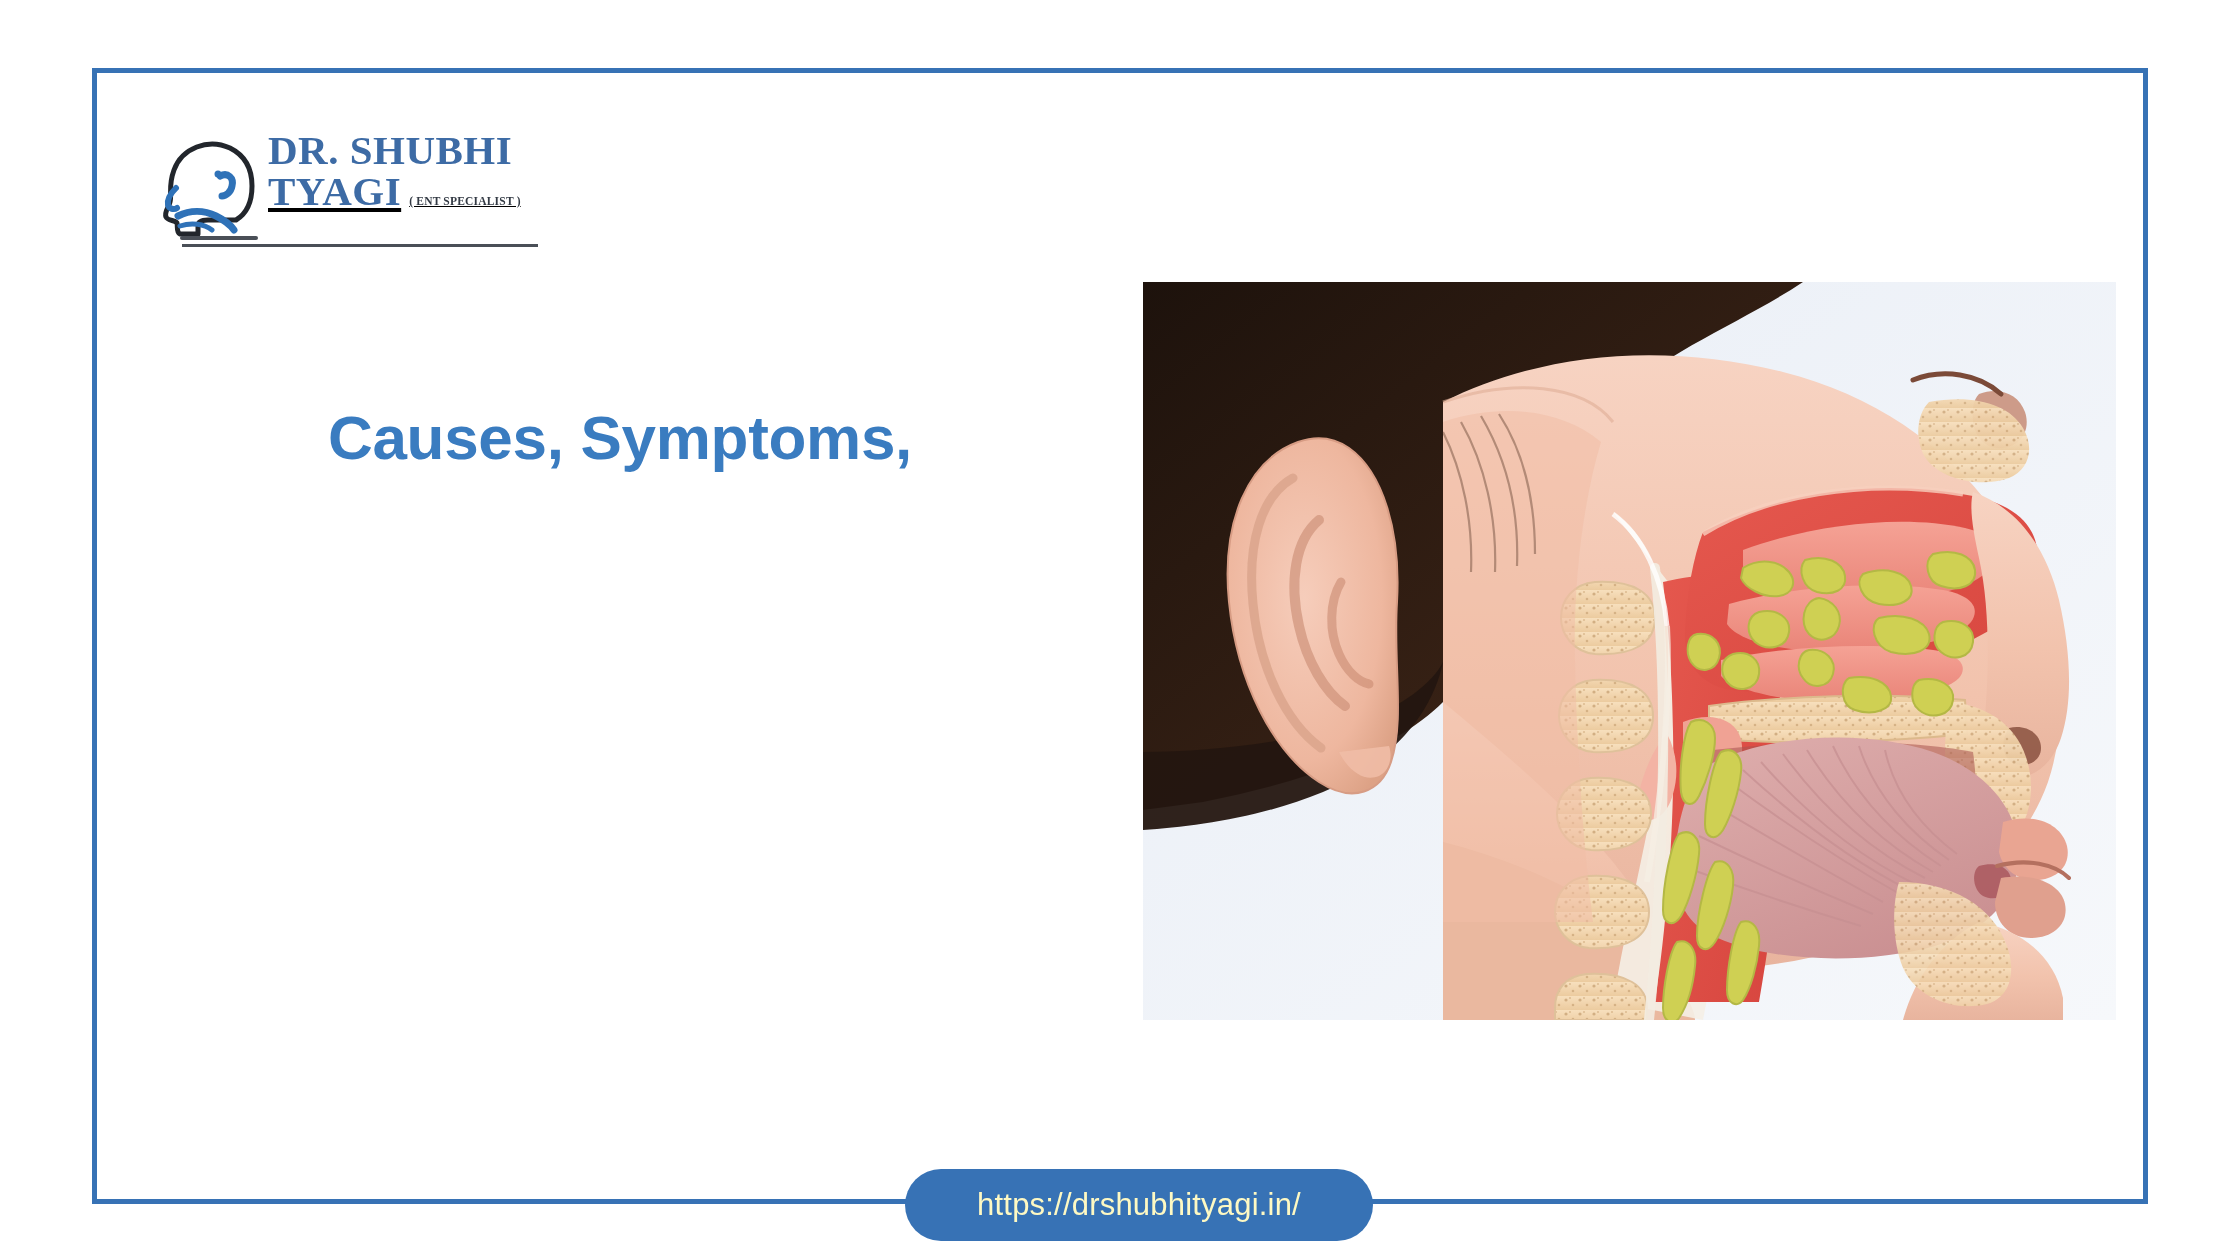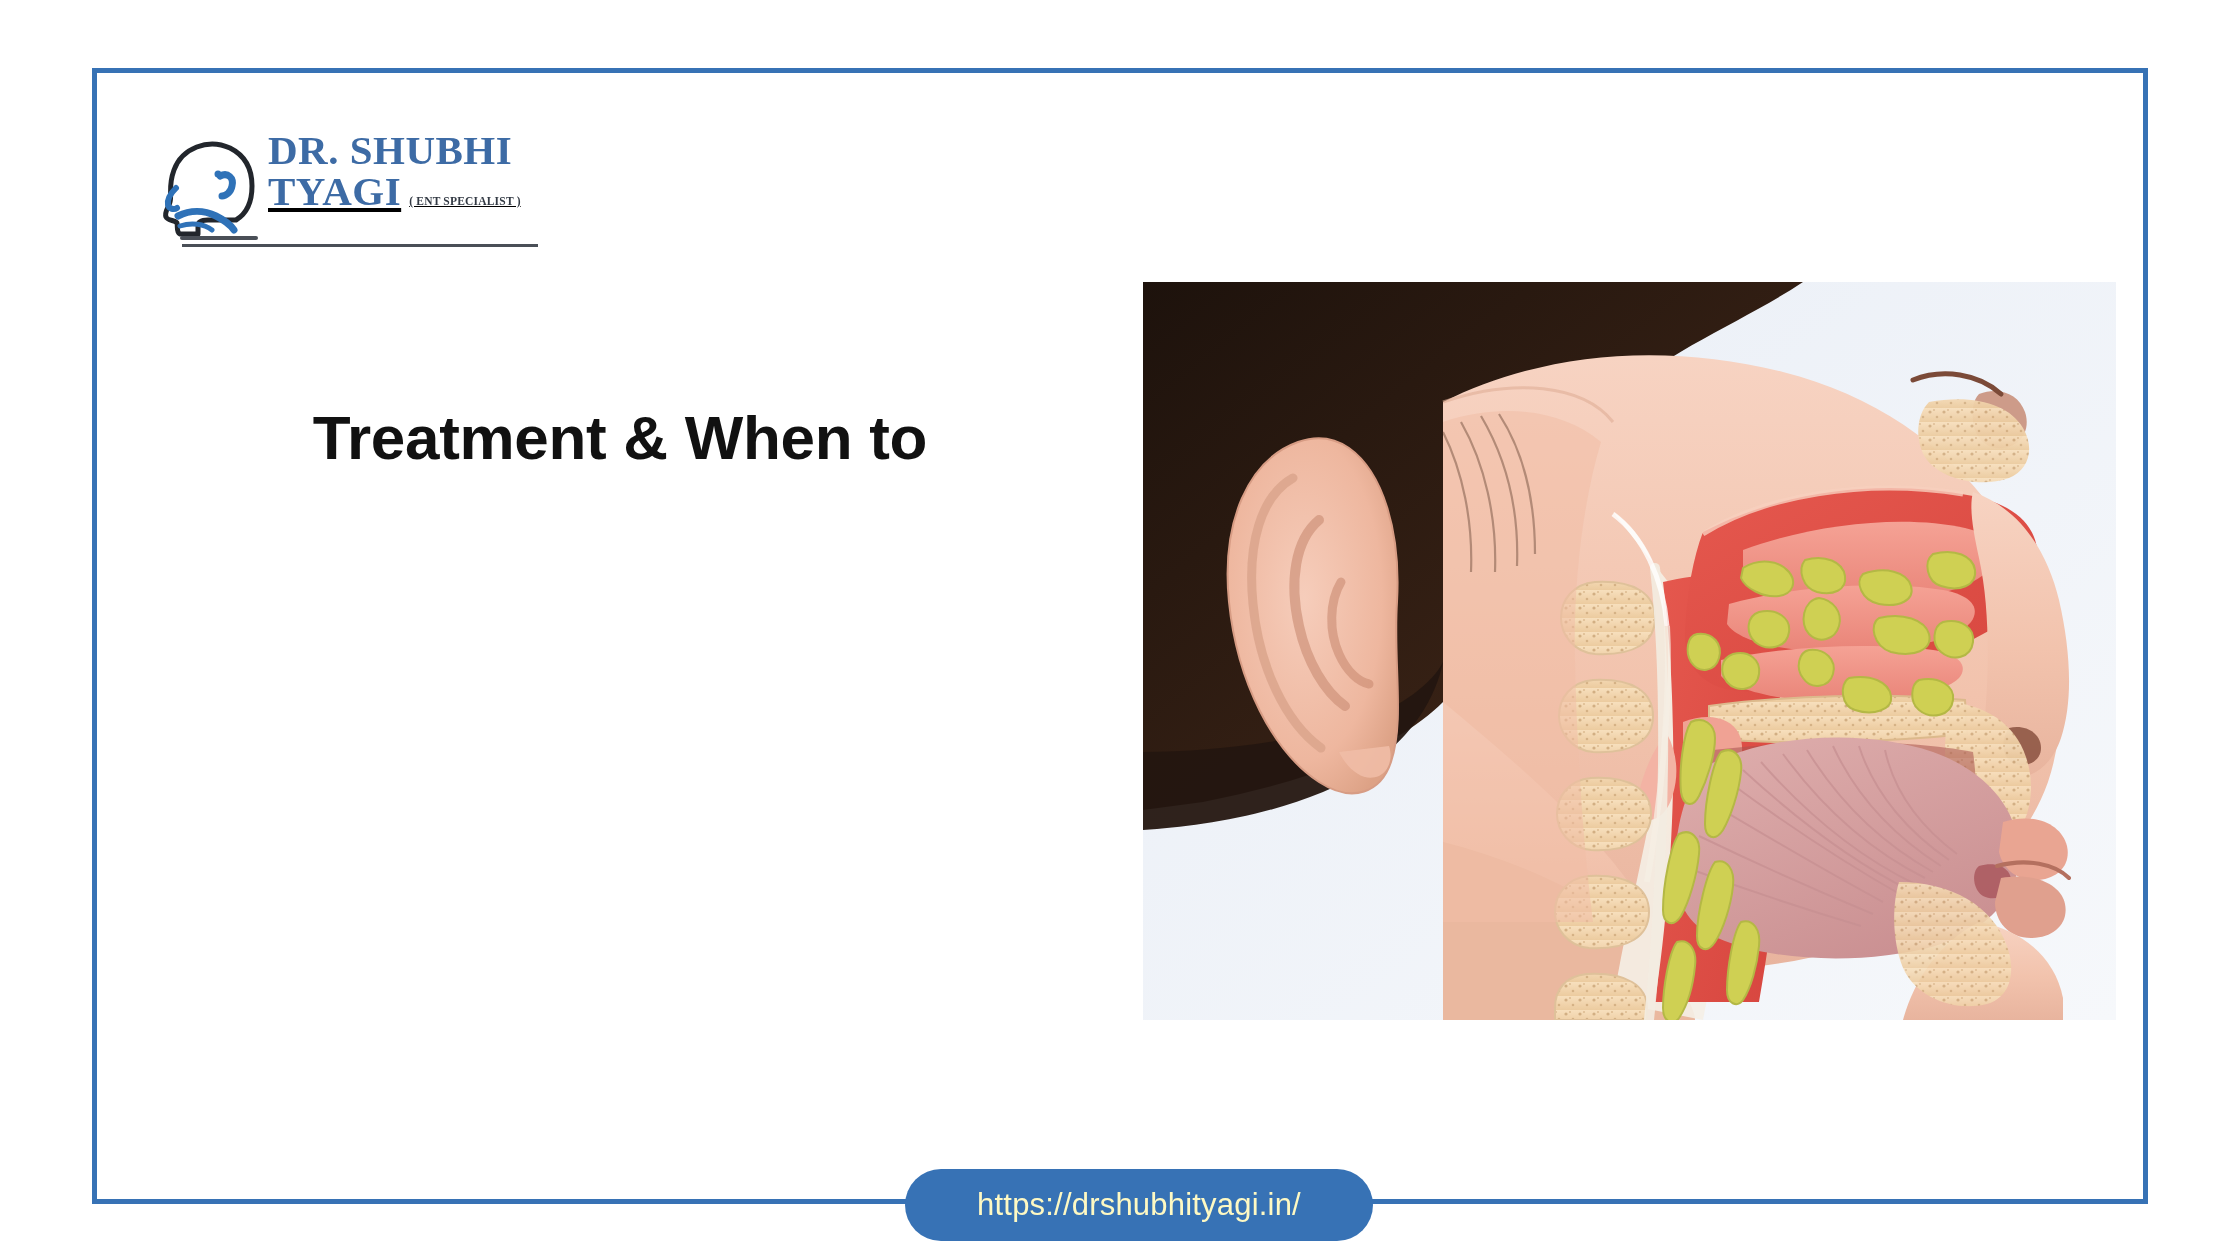--- a/index.html
+++ b/index.html
@@ -168,21 +168,21 @@
     <div class="logo-line2row">
       <span class="logo-line2">TYAGI</span>
       <span class="logo-spec">( ENT SPECIALIST )</span>
     </div>
   </div>
 
   <div id="logo-rule"></div>
 </div>
 
 <div id="headline">
-  <span class="hl-dark">Treatment &amp; When to</span>
+  <span class="hl-blue">Causes, Symptoms,</span>
 </div>
 
 <div id="illustration">
   <svg viewBox="0 0 973 738" xmlns="http://www.w3.org/2000/svg" preserveAspectRatio="none">
     <defs>
       <linearGradient id="bgGrad" x1="0" y1="0" x2="1" y2="1">
         <stop offset="0%" stop-color="#e9eef6"></stop>
         <stop offset="100%" stop-color="#f6f8fb"></stop>
       </linearGradient>
       <linearGradient id="skinGrad" x1="0" y1="0" x2="0" y2="1">

